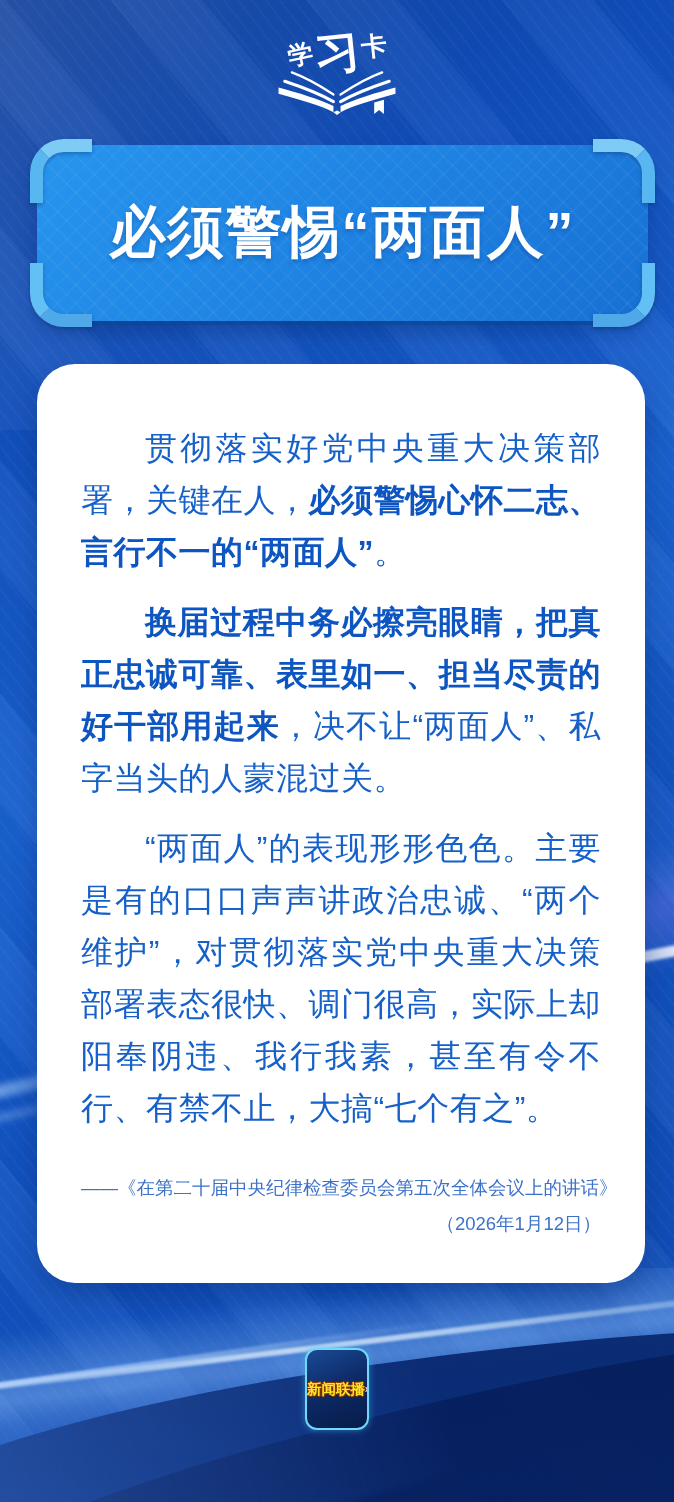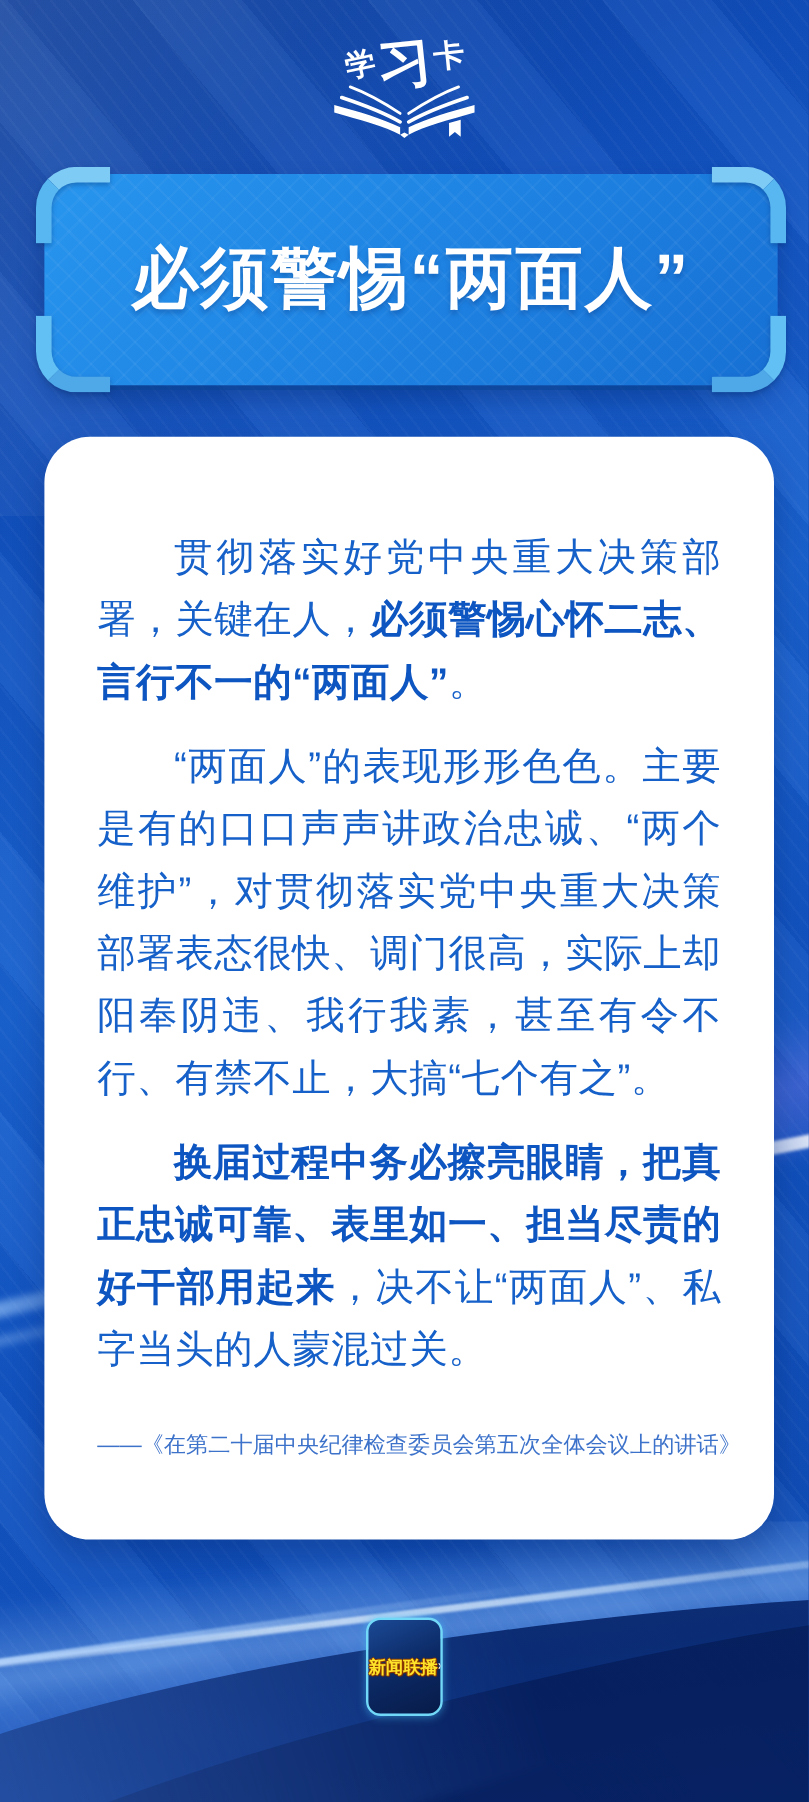--- a/index.html
+++ b/index.html
@@ -97,21 +97,21 @@
     text-shadow:0 3px 4px rgba(0,40,110,.28);white-space:nowrap;text-align:right;
   }
   
   .content-card{
     position:absolute;left:37px;top:364px;width:608px;height:919px;z-index:2;
     background:#ffffff;border-radius:38px;box-sizing:border-box;
     padding:58px 44px 38px 44px;
     box-shadow:0 12px 26px rgba(4,30,90,.28);
   }
   .content-card p{
-    margin:16px 0 18px 0;font-size:32px;line-height:52px;color:#1661c9;
+    margin:0 0 18px 0;font-size:32px;line-height:52px;color:#1661c9;
     text-align:justify;text-justify:inter-character;text-indent:2em;letter-spacing:.5px;
   }
   .seg-b{font-weight:700;color:#0d55c0;}
   .citation{margin-top:36px;text-align:right;color:#3d72ca;font-size:18.5px;line-height:36px;}
   .citation .src{white-space:nowrap;}
   
   .tv-logo{
     position:absolute;left:50%;top:1348px;transform:translateX(-50%);z-index:3;
     width:64px;height:82px;box-sizing:border-box;border-radius:12px;
     border:2px solid #72d8f8;overflow:hidden;
@@ -177,24 +177,25 @@
   <div class="title-card">
     <i class="bracket br-tl"></i>
     <i class="bracket br-tr"></i>
     <i class="bracket br-bl"></i>
     <i class="bracket br-br"></i>
     <h1 class="title-text">必须警惕“两面人”</h1>
   </div>
 
   <div class="content-card">
     <p><span>贯彻落实好党中央重大决策部署，关键在人，</span><span class="seg-b">必须警惕心怀二志、言行不一的“两面人”</span><span>。</span></p>
+    <p><span class="seg-b">换届过程中务必擦亮眼睛，把真正忠诚可靠、表里如一、担当尽责的好干部用起来</span><span>，决不让“两面人”、私字当头的人蒙混过关。</span></p>
     <p><span>“两面人”的表现形形色色。主要是有的口口声声讲政治忠诚、“两个维护”，对贯彻落实党中央重大决策部署表态很快、调门很高，实际上却阳奉阴违、我行我素，甚至有令不行、有禁不止，大搞“七个有之”。</span></p>
-    <p><span class="seg-b">换届过程中务必擦亮眼睛，把真正忠诚可靠、表里如一、担当尽责的好干部用起来</span><span>，决不让“两面人”、私字当头的人蒙混过关。</span></p>
     <div class="citation">
       <div class="src">——《在第二十届中央纪律检查委员会第五次全体会议上的讲话》</div>
+      <div>（2026年1月12日）</div>
     </div>
   </div>
 
   <div class="tv-logo">
     <div class="globe"></div>
     <div class="tv-cn">新闻联播</div>
     <div class="tv-en">XINWEN LIANBO</div>
   </div>
 
 </div>

